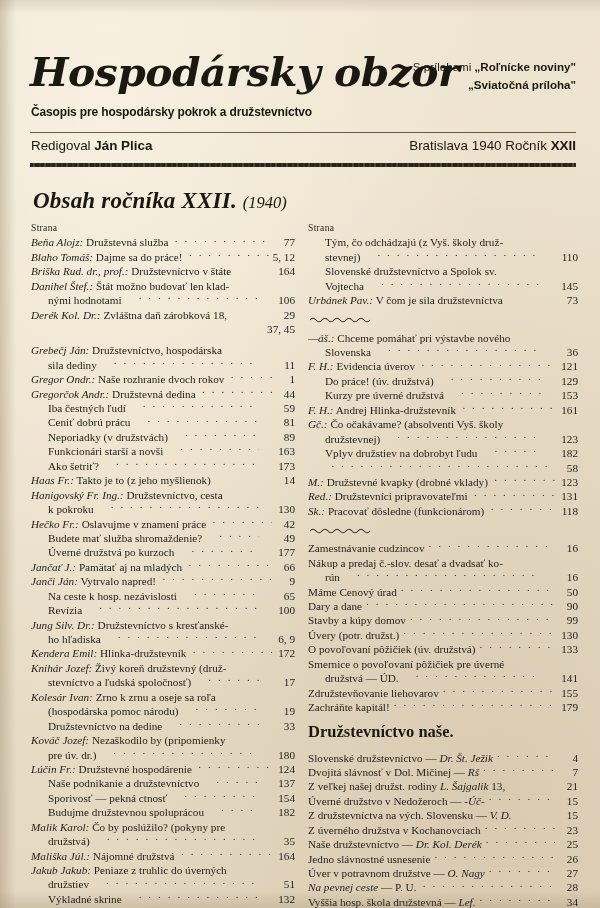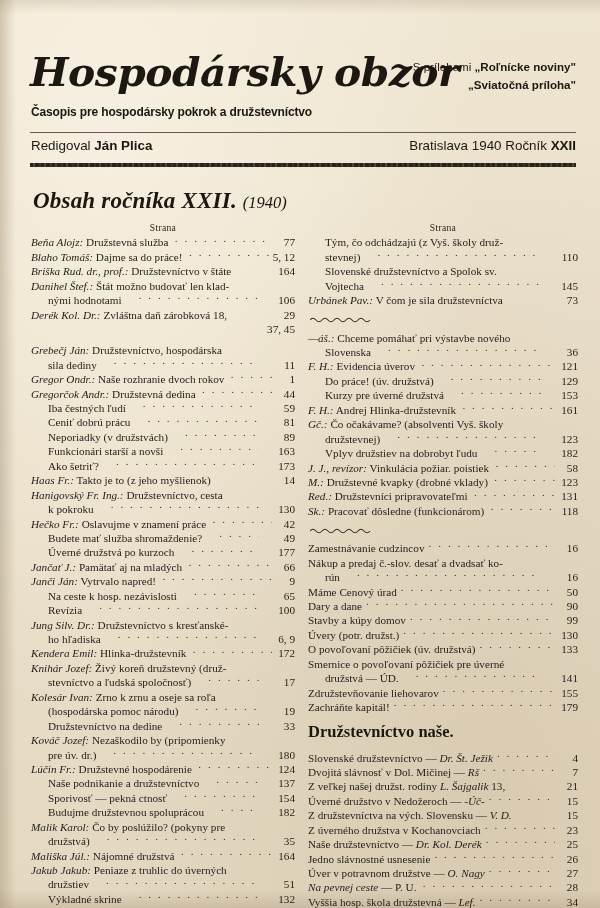--- a/index.html
+++ b/index.html
@@ -136,21 +136,21 @@
     position: absolute;
     top: 222px;
     font-size: 11.2px;
     line-height: 1.272;
   }
   .col-left  { left: 31px;  width: 264px; }
   .col-right { left: 308px; width: 270px; }
 
   .strana {
     font-size: 9.6px;
-    text-align: center;
+    text-align: left;
     letter-spacing: 0.3px;
     margin-bottom: 1px;
     color: #2a2520;
   }
 
   
   .entry {
     display: flex;
     align-items: baseline;
     white-space: nowrap;
@@ -556,21 +556,20 @@
         <span class="txt">družstevnej)</span>
         <span class="leaders"></span>
         <span class="pg">123</span>
       </div>
       <div class="entry indent">
         <span class="txt">Vplyv družstiev na dobrobyt ľudu</span>
         <span class="leaders"></span>
         <span class="pg">182</span>
       </div>
       <div class="entry hang">
-        <span class="txt"><span class="au">J. J., revízor:</span> Vinkulácia požiar. poistiek</span>
         <span class="leaders"></span>
         <span class="pg">58</span>
       </div>
       <div class="entry hang">
         <span class="txt"><span class="au">M.:</span> Družstevné kvapky (drobné vklady)</span>
         <span class="leaders"></span>
         <span class="pg">123</span>
       </div>
       <div class="entry hang">
         <span class="txt"><span class="au">Red.:</span> Družstevníci pripravovateľmi</span>

